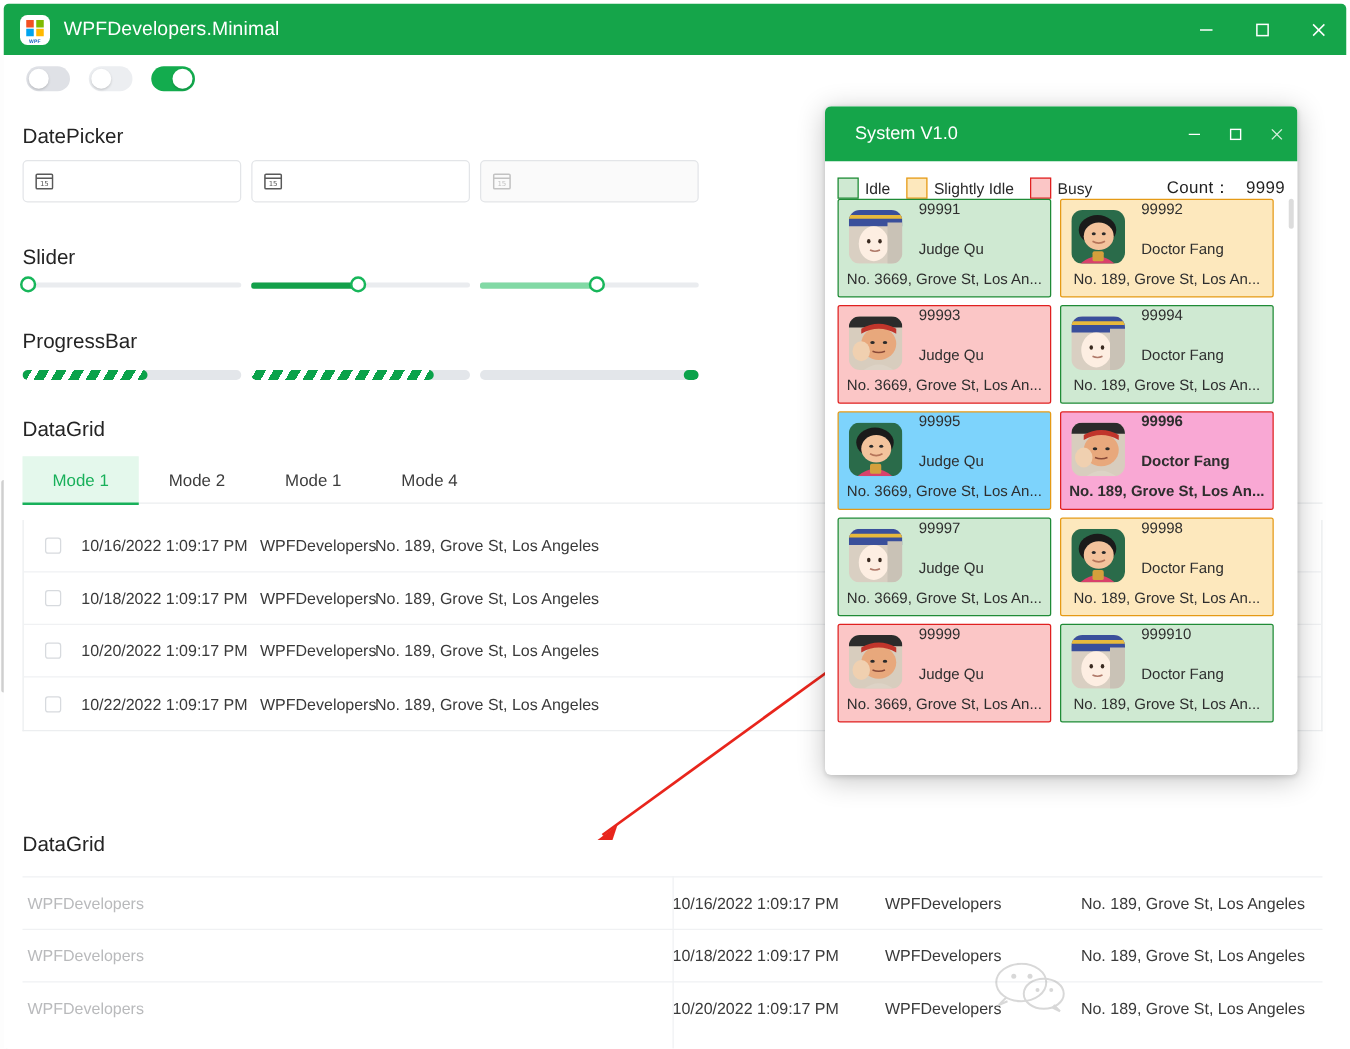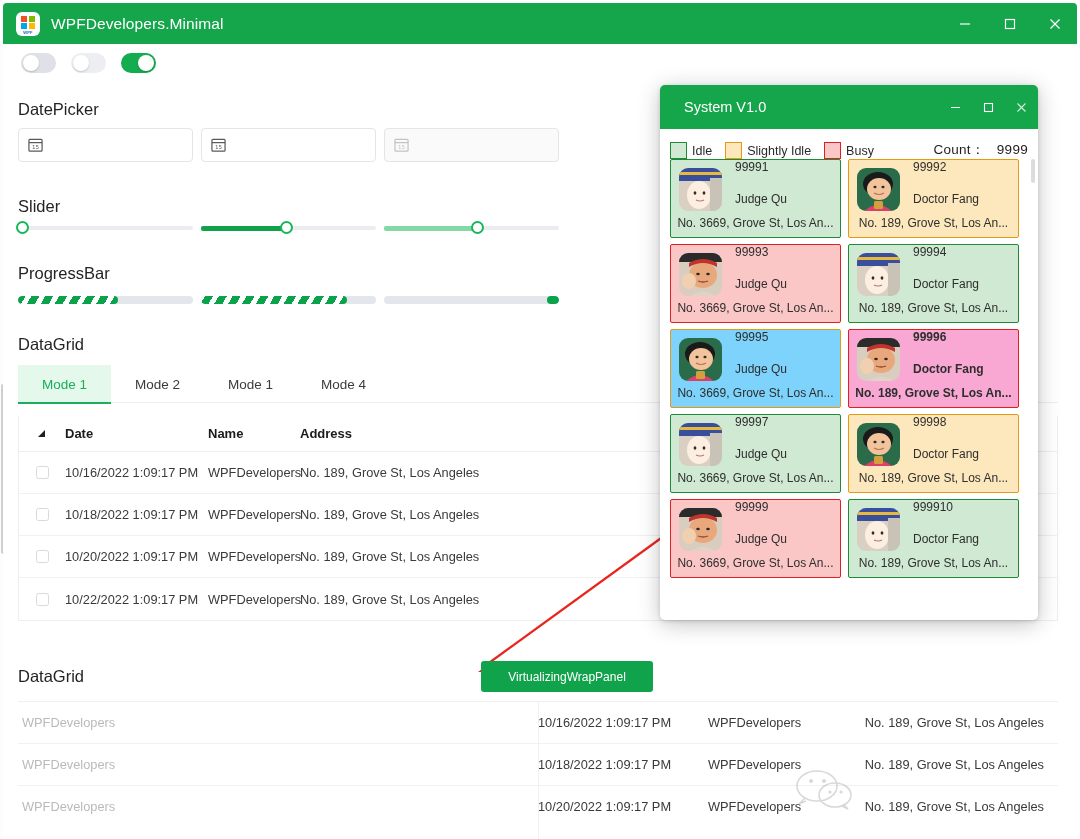--- a/index.html
+++ b/index.html
@@ -303,30 +303,20 @@
       </div>
     <div class="tab">
         <span>Mode 1</span>
       </div>
     <div class="tab">
         <span>Mode 4</span>
       </div>
   </div>
 
   <div class="grid">
-    <div class="grid-head">
-      <div class="c-chk">
-        <svg width="12" height="12" viewBox="0 0 12 12">
-            <polygon points="2,9 9,9 9,2" fill="#1f1f1f"></polygon>
-          </svg>
-      </div>
-      <div class="c-date">Date</div>
-      <div class="c-name">Name</div>
-      <div class="c-addr">Address</div>
-    </div>
 
     <div class="grid-row">
       <div class="c-chk">
           <span class="chk"></span>
         </div>
       <div class="c-date">10/16/2022 1:09:17 PM</div>
       <div class="c-name">WPFDevelopers</div>
       <div class="c-addr">No. 189, Grove St, Los Angeles</div>
     </div>
     <div class="grid-row">
@@ -353,21 +343,20 @@
       <div class="c-name">WPFDevelopers</div>
       <div class="c-addr">No. 189, Grove St, Los Angeles</div>
     </div>
   </div>
 
   <svg class="arrow" viewBox="0 0 230 160">
     <line x1="205" y1="8" x2="12" y2="148" stroke="#e8251c" stroke-width="2.2"></line>
     <polygon points="8,152 24,140 20,152" fill="#e8251c"></polygon>
   </svg>
 
-  <div class="vw-btn">VirtualizingWrapPanel</div>
 
   <div class="lb-title">DataGrid</div>
   <div class="lb">
     <div class="lb-sep"></div>
     <div class="lb-row">
       <div class="lb-left">WPFDevelopers</div>
       <div class="lb-date">10/16/2022 1:09:17 PM</div>
       <div class="lb-name">WPFDevelopers</div>
       <div class="lb-addr">No. 189, Grove St, Los Angeles</div>
     </div>

